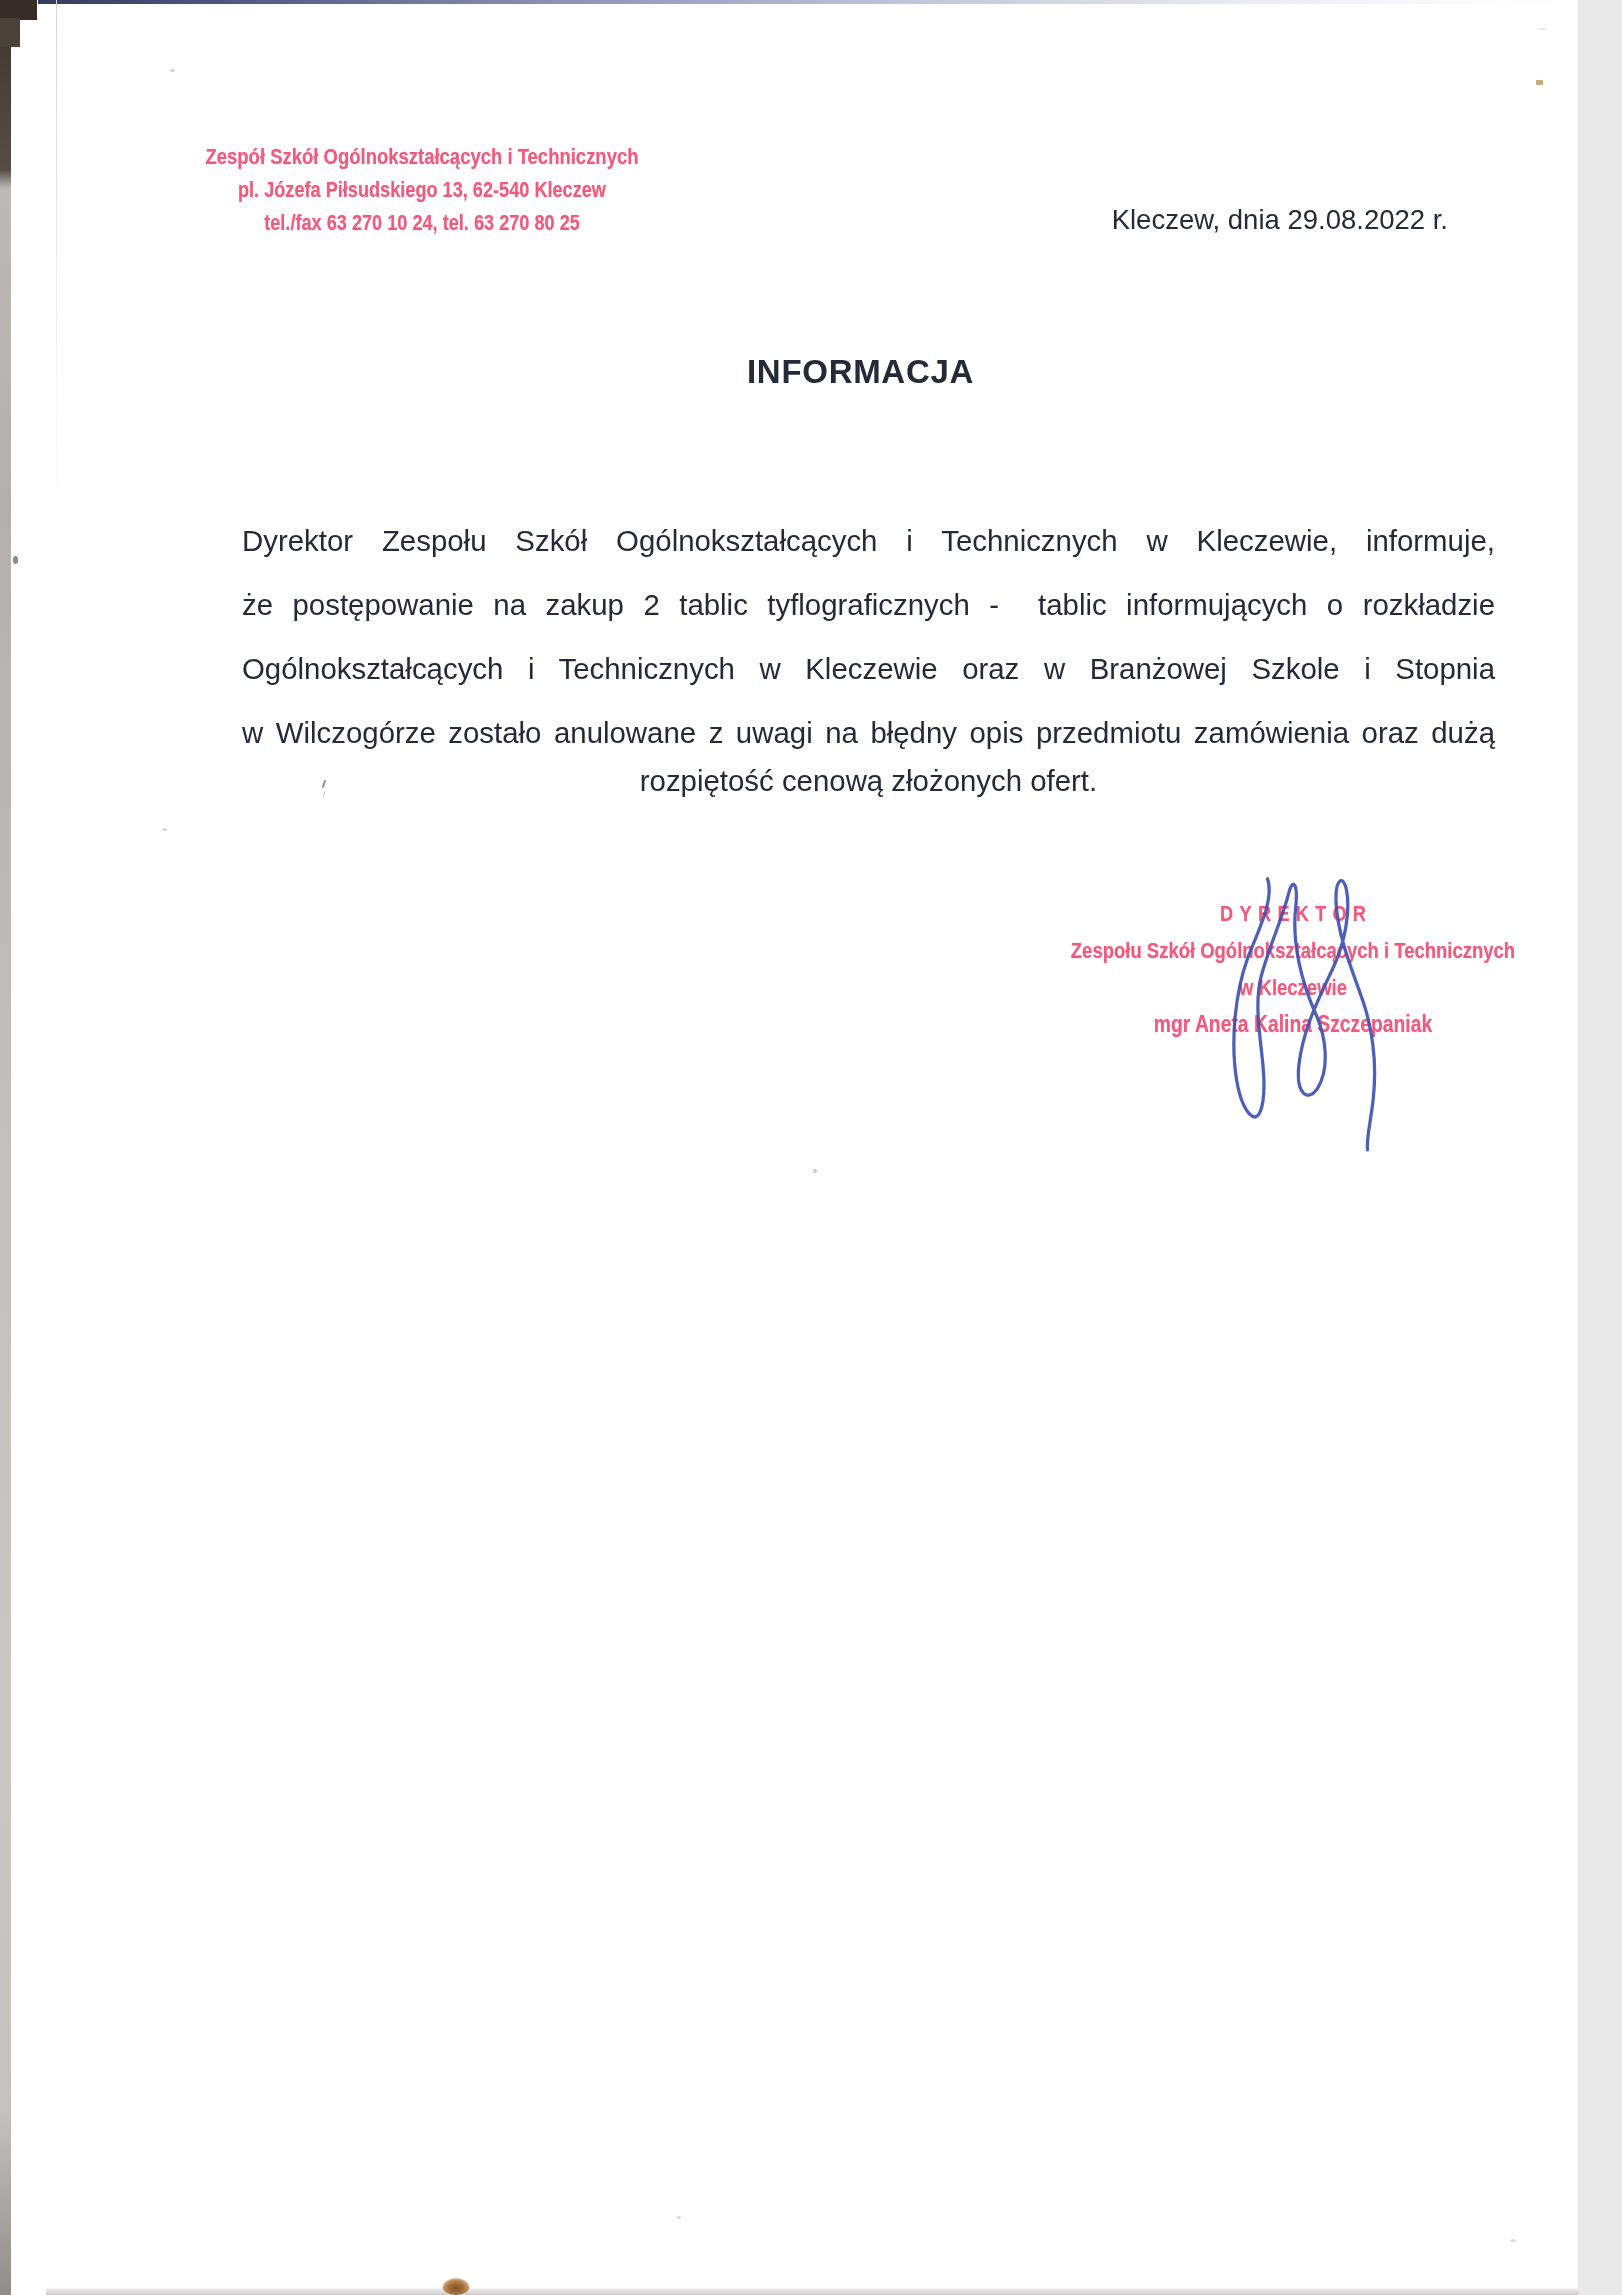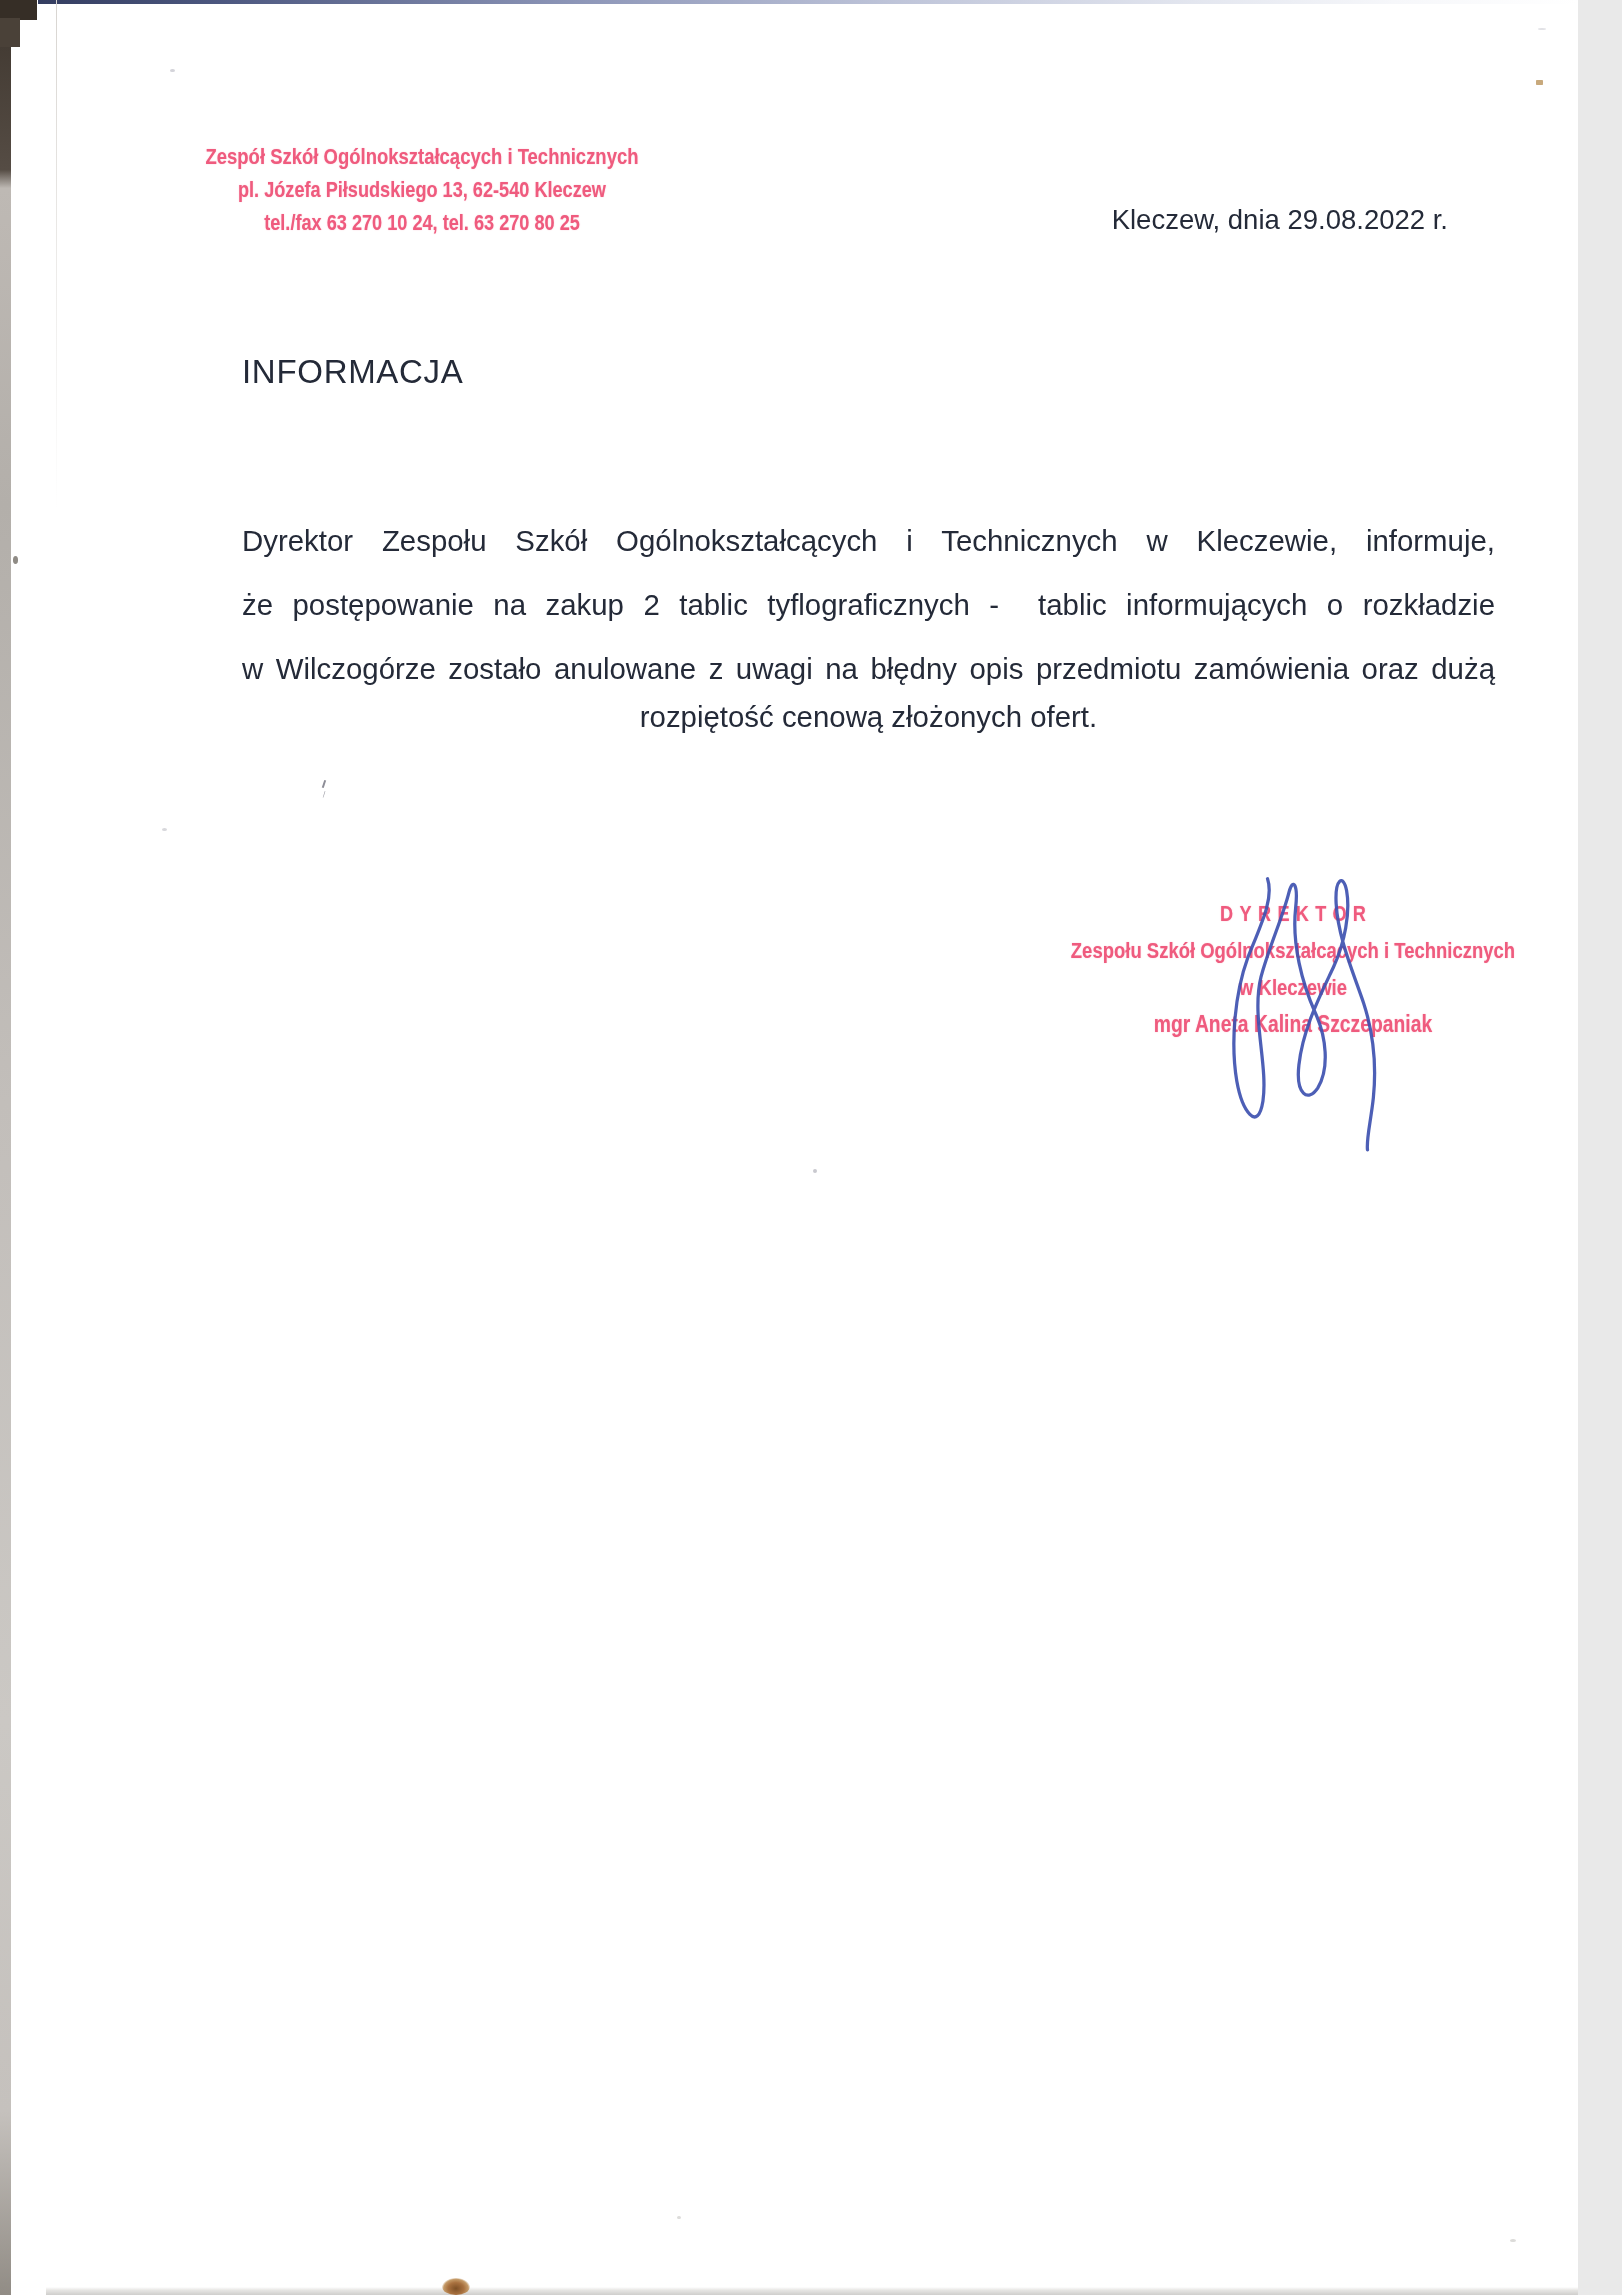--- a/index.html
+++ b/index.html
@@ -60,21 +60,21 @@
     text-shadow:0 0 1.3px rgba(240,91,126,.45);
   }
   .director-stamp .d-title{font-size:21.6px;line-height:37px;letter-spacing:.35em;text-indent:.35em;white-space:nowrap;}
   .director-stamp .d-l1{font-size:22px;line-height:37px;white-space:nowrap;}
   .director-stamp .d-l2{font-size:22px;line-height:37px;white-space:nowrap;}
   .director-stamp .d-l3{font-size:23px;line-height:37px;white-space:nowrap;}
   
   .date-line{position:absolute;top:204px;right:130px;font-size:27.5px;z-index:2;}
   .heading{
     position:absolute;left:242px;top:353px;width:1237px;z-index:2;
-    text-align:left;font-size:33px;line-height:37px;font-weight:normal;letter-spacing:0.7px;
+    text-align:center;font-size:33px;line-height:37px;font-weight:bold;letter-spacing:0.7px;
   }
   .body-text{position:absolute;left:242px;top:501px;width:1253px;font-size:29.4px;line-height:48px;z-index:2;}
   .body-text .jline{text-align:justify;text-align-last:justify;margin-top:16px;}
   .body-text .lastline{text-align:center;}
   
   .signature-svg{position:absolute;left:1212px;top:872px;z-index:3;}
   .signature-svg path{fill:none;stroke:var(--ink-blue,#3e51b0);stroke-width:5;
     stroke-linecap:round;stroke-linejoin:round;opacity:.92;}
 </style>
 </head>
@@ -106,20 +106,21 @@
     <div class="s3">tel./fax 63 270 10 24, tel. 63 270 80 25</div>
   </div>
 
   <div class="date-line">Kleczew, dnia 29.08.2022 r.</div>
 
   <div class="heading">INFORMACJA</div>
 
   <div class="body-text">
     <div class="jline">Dyrektor Zespołu Szkół Ogólnokształcących i Technicznych w Kleczewie, informuje,</div>
     <div class="jline">że postępowanie na zakup 2 tablic tyflograficznych -&nbsp; tablic informujących o rozkładzie</div>
+    <div class="jline">Ogólnokształcących i Technicznych w Kleczewie oraz w Branżowej Szkole i Stopnia</div>
     <div class="jline">w Wilczogórze zostało anulowane z uwagi na błędny opis przedmiotu zamówienia oraz dużą</div>
     <div class="lastline">rozpiętość cenową złożonych ofert.</div>
   </div>
 
   <div class="director-stamp">
     <div class="d-title">DYREKTOR</div>
     <div class="d-l1">Zespołu Szkół Ogólnokształcących i Technicznych</div>
     <div class="d-l2">w Kleczewie</div>
     <div class="d-l3">mgr Aneta Kalina Szczepaniak</div>
   </div>

